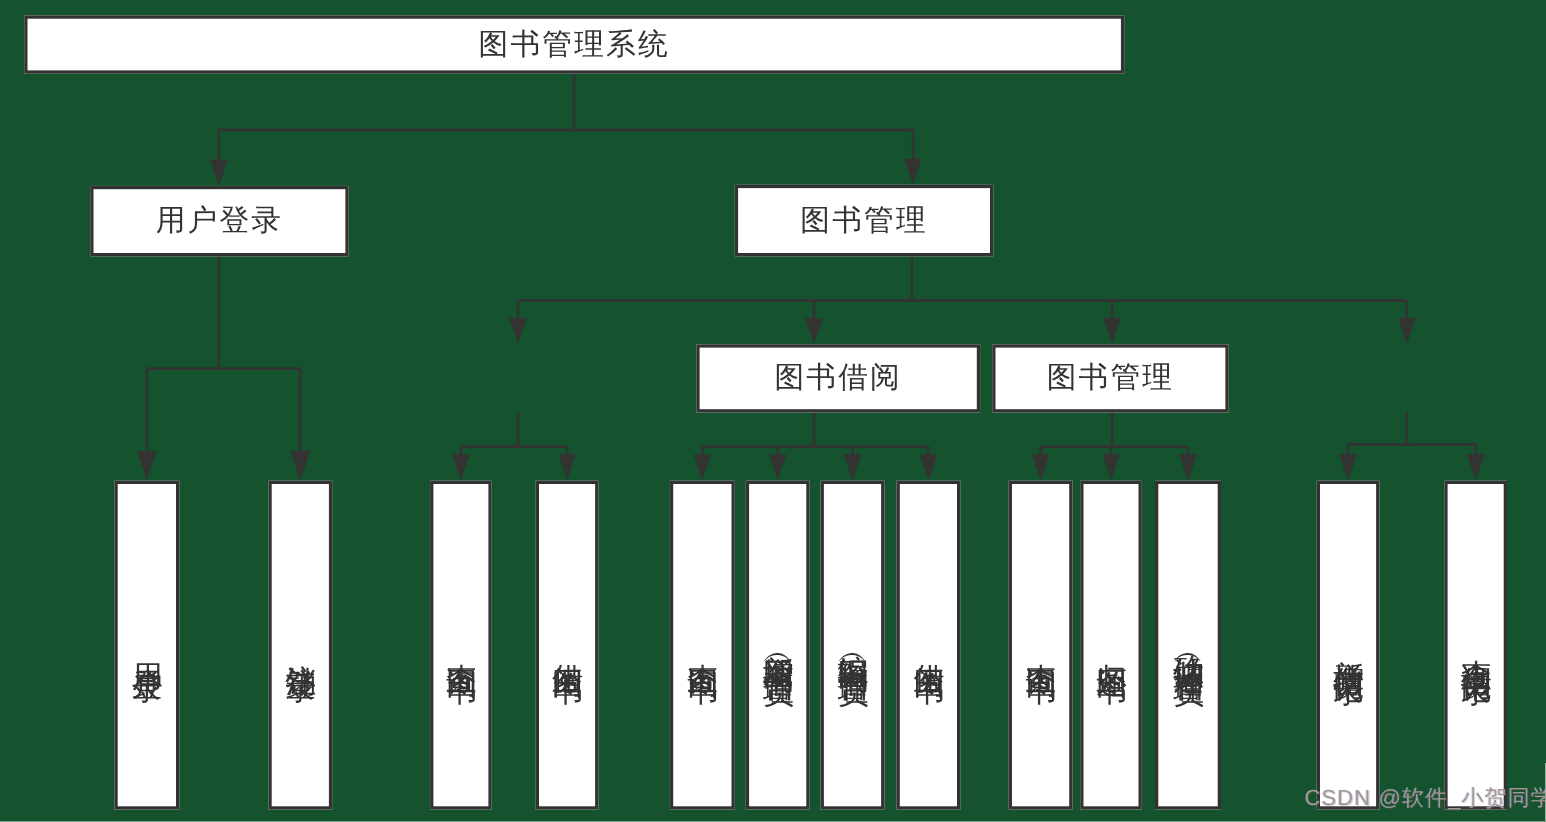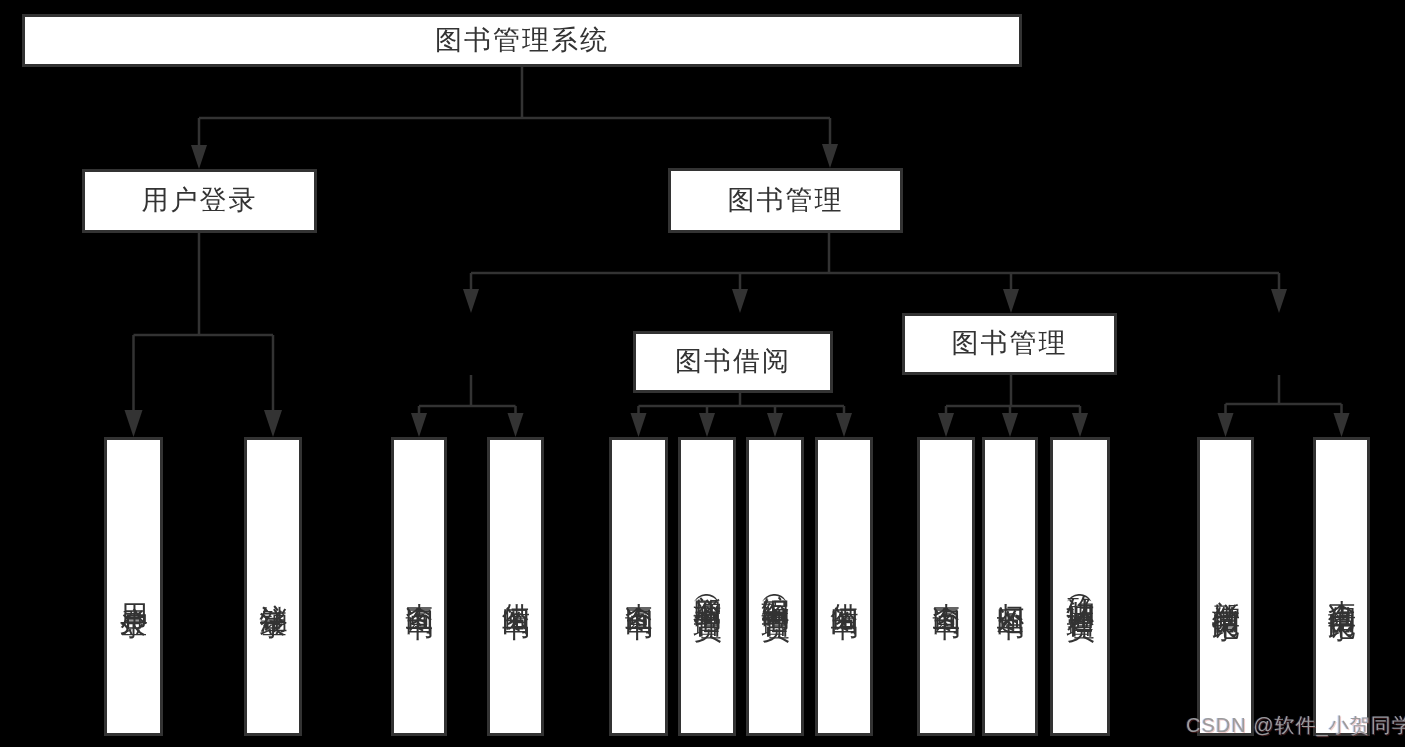--- a/index.html
+++ b/index.html
@@ -1,18 +1,18 @@
 <!DOCTYPE html>
 <html><head>
 <meta charset="utf-8">
 <style>
   html,body{margin:0;padding:0;background:#fff;}
   body{font-family:"Liberation Sans",sans-serif;}
   .canvas{
-    position:relative;width:1405px;height:747px;background:#000000;
+    position:relative;width:1405px;height:747px;background:#14532d;
     overflow:hidden;color:#333333;
   }
   .connectors{position:absolute;left:0;top:0;width:1405px;height:747px;}
   .node{
     position:absolute;box-sizing:border-box;
     border:3px solid #333333;background:#ffffff;
     display:flex;align-items:center;justify-content:center;
     font-size:27px;letter-spacing:2px;color:#333333;
     line-height:1.15;white-space:nowrap;
   }
@@ -79,21 +79,21 @@
       <polygon points="1217.5,413 1233.5,413 1225.5,437" fill="#333333"></polygon>
       <polygon points="1333.5,413 1349.5,413 1341.5,437" fill="#333333"></polygon>
     </g>
   </svg>
 
   <div class="node" style="left:22px;top:14px;width:1000px;height:53px">图书管理系统</div>
 
   <div class="node" style="left:82px;top:169px;width:235px;height:64px">用户登录</div>
   <div class="node" style="left:668px;top:168px;width:235px;height:65px">图书管理</div>
 
-  <div class="node" style="left:633px;top:331px;width:200px;height:62px">图书借阅</div>
+  <div class="node" style="left:633px;top:313px;width:258px;height:62px">图书借阅</div>
   <div class="node" style="left:902px;top:313px;width:215px;height:62px">图书管理</div>
 
   <div class="node v" style="left:104px;top:437px;width:59px;height:299px">用户登录</div>
   <div class="node v" style="left:244px;top:437px;width:58px;height:299px">注销登录</div>
 
   <div class="node v" style="left:391px;top:437px;width:56px;height:299px">查询图书</div>
   <div class="node v" style="left:487px;top:437px;width:57px;height:299px">借阅图书</div>
 
   <div class="node v" style="left:609px;top:437px;width:59px;height:299px">查询图书</div>
   <div class="node v" style="left:678px;top:437px;width:58px;height:299px">新增图书（管理员）</div>

